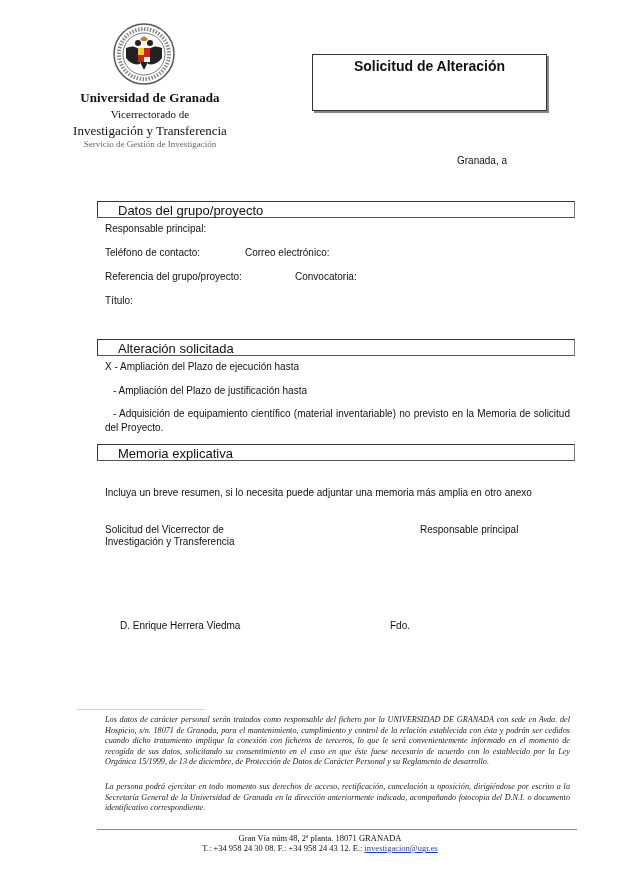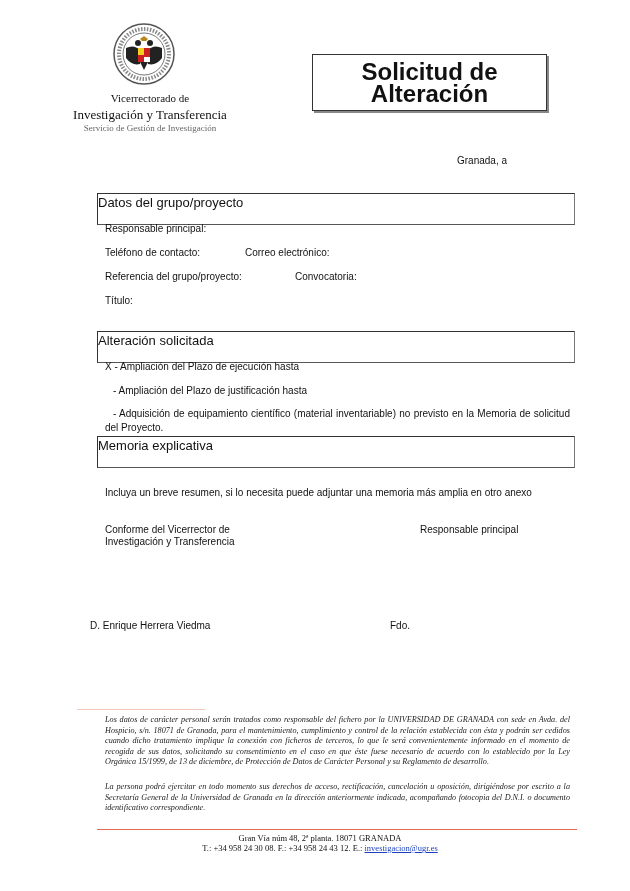--- a/index.html
+++ b/index.html
@@ -5,24 +5,24 @@
   html, body { margin:0; padding:0; background:#fff; }
   body { width:630px; height:891px; position:relative; overflow:hidden; font-family:"Liberation Sans", sans-serif; color:#111; }
   .abs { position:absolute; }
   .seal { left:112px; top:22px; width:64px; height:64px; }
   .uni-block { left:60px; top:90px; width:180px; text-align:center; font-family:"Liberation Serif", serif; }
   .uni-name { font-size:13px; font-weight:bold; letter-spacing:0.1px; line-height:16px; }
   .vice1 { font-size:11px; line-height:16px; }
   .vice2 { font-size:13px; line-height:17px; }
   .serv { font-size:9px; color:#666; line-height:11px; }
   .title-box { left:312px; top:54px; width:233px; height:55px; border:1px solid #333; box-shadow:2px 2px 0 #888; text-align:center; }
-  .title1 { font-size:24px; font-weight:bold; margin-top:6px; line-height:22px; }
+  .title1 { font-size:14px; font-weight:bold; line-height:22px; }
   .title2 { font-size:15px; font-weight:bold; line-height:20px; }
   .granada { left:457px; top:155px; font-size:10px; }
-  .sec-head { left:97px; width:478px; height:32px; border:1px solid #333; border-bottom-color:#555; border-right-color:#777; font-size:13px; line-height:17px; padding-left:0; box-sizing:border-box; }
+  .sec-head { left:97px; width:478px; height:17px; border:1px solid #333; border-bottom-color:#555; border-right-color:#777; font-size:13px; line-height:17px; padding-left:20px; box-sizing:border-box;margin-top:8px; }
   .txt { font-size:10px; line-height:13px; }
   .para { left:105px; width:465px; text-align:justify; font-size:10px; line-height:14px; }
   .legal-line { left:77px; top:709px; width:128px; height:1px; background:#f0c8b8; }
   .legal { left:105px; width:465px; font-family:"Liberation Serif", serif; font-style:italic; font-size:8.2px; line-height:10.5px; text-align:justify; color:#222; }
   .footer-line { left:97px; top:829px; width:480px; height:1px; background:#e8694f; }
   .footer { left:160px; width:320px; text-align:center; font-family:"Liberation Serif", serif; font-size:8.5px; line-height:10px; }
   .link { color:#1a3fbf; text-decoration:underline; }
 </style>
 </head>
 <body>
@@ -37,20 +37,21 @@
   <circle cx="26" cy="21" r="3" fill="#222"></circle>
   <circle cx="38" cy="21" r="3" fill="#222"></circle>
   <rect x="26" y="26" width="12" height="14" fill="#c22"></rect>
   <rect x="26" y="26" width="6" height="7" fill="#f5d020"></rect>
   <rect x="32" y="33" width="6" height="7" fill="#fff"></rect>
   <rect x="32" y="33" width="6" height="2" fill="#c22"></rect>
   <path d="M28 40 l4 8 4 -8z" fill="#222"></path>
 </svg>
 
 <div class="abs uni-block">
+  <div class="uni-name">Universidad de Granada</div>
   <div class="vice1">Vicerrectorado de</div>
   <div class="vice2">Investigación y Transferencia</div>
   <div class="serv">Servicio de Gestión de Investigación</div>
 </div>
 
 <div class="abs title-box">
   <div class="title1">Solicitud de Alteración</div>
 </div>
 
 <div class="abs granada">Granada, a</div>
@@ -64,24 +65,24 @@
 <div class="abs txt" style="left:105px; top:294px;">Título:</div>
 
 <div class="abs sec-head" style="top:331px;">Alteración solicitada</div>
 <div class="abs txt" style="left:105px; top:360px;">X - Ampliación del Plazo de ejecución hasta</div>
 <div class="abs txt" style="left:113px; top:384px;">- Ampliación del Plazo de justificación hasta</div>
 <div class="abs para" style="top:407px; text-indent:8px;">- Adquisición de  equipamiento científico (material inventariable) no previsto en la Memoria de solicitud del Proyecto.</div>
 
 <div class="abs sec-head" style="top:436px;">Memoria explicativa</div>
 <div class="abs txt" style="left:105px; top:486px;">Incluya un breve resumen, si lo necesita puede adjuntar una memoria más amplia en otro anexo</div>
 
-<div class="abs txt" style="left:105px; top:523px;">Conforme del Vicerrector de</div>
+<div class="abs txt" style="left:105px; top:523px;">Solicitud del Vicerrector de</div>
 <div class="abs txt" style="left:105px; top:535px;">Investigación y Transferencia</div>
 <div class="abs txt" style="left:420px; top:523px;">Responsable principal</div>
-<div class="abs txt" style="left:90px; top:619px;text-align:center;">D. Enrique Herrera Viedma</div>
+<div class="abs txt" style="left:120px; top:619px;text-align:center;">D. Enrique Herrera Viedma</div>
 <div class="abs txt" style="left:390px; top:619px;text-align:right;">Fdo.</div>
 
 <div class="abs legal-line"></div>
 <div class="abs legal" style="top:715px;">Los datos de carácter personal serán tratados como responsable del fichero por la UNIVERSIDAD DE GRANADA con sede en Avda. del Hospicio, s/n. 18071 de Granada, para el mantenimiento, cumplimiento y control de la relación establecida con ésta y podrán ser cedidos cuando dicho tratamiento implique la conexión con ficheros de terceros, lo que le será convenientemente informado en el momento de recogida de sus datos, solicitando su consentimiento en el caso en que éste fuese necesario de acuerdo con lo establecido por la Ley Orgánica 15/1999, de 13 de diciembre, de Protección de Datos de Carácter Personal y su Reglamento de desarrollo.</div>
 <div class="abs legal" style="top:782px;">La persona podrá ejercitar en todo momento sus derechos de acceso, rectificación, cancelación u oposición, dirigiéndose por escrito a la Secretaría General de la Universidad de Granada en la dirección anteriormente indicada, acompañando fotocopia del D.N.I. o documento identificativo correspondiente.</div>
 
 <div class="abs footer-line"></div>
 <div class="abs footer" style="top:833px;">Gran Vía núm 48, 2ª planta. 18071 GRANADA</div>
 <div class="abs footer" style="top:843px;">
   <span>T.: +34 958 24 30 08. F.: +34 958 24 43 12. E.: </span><span class="link">investigacion@ugr.es</span>

